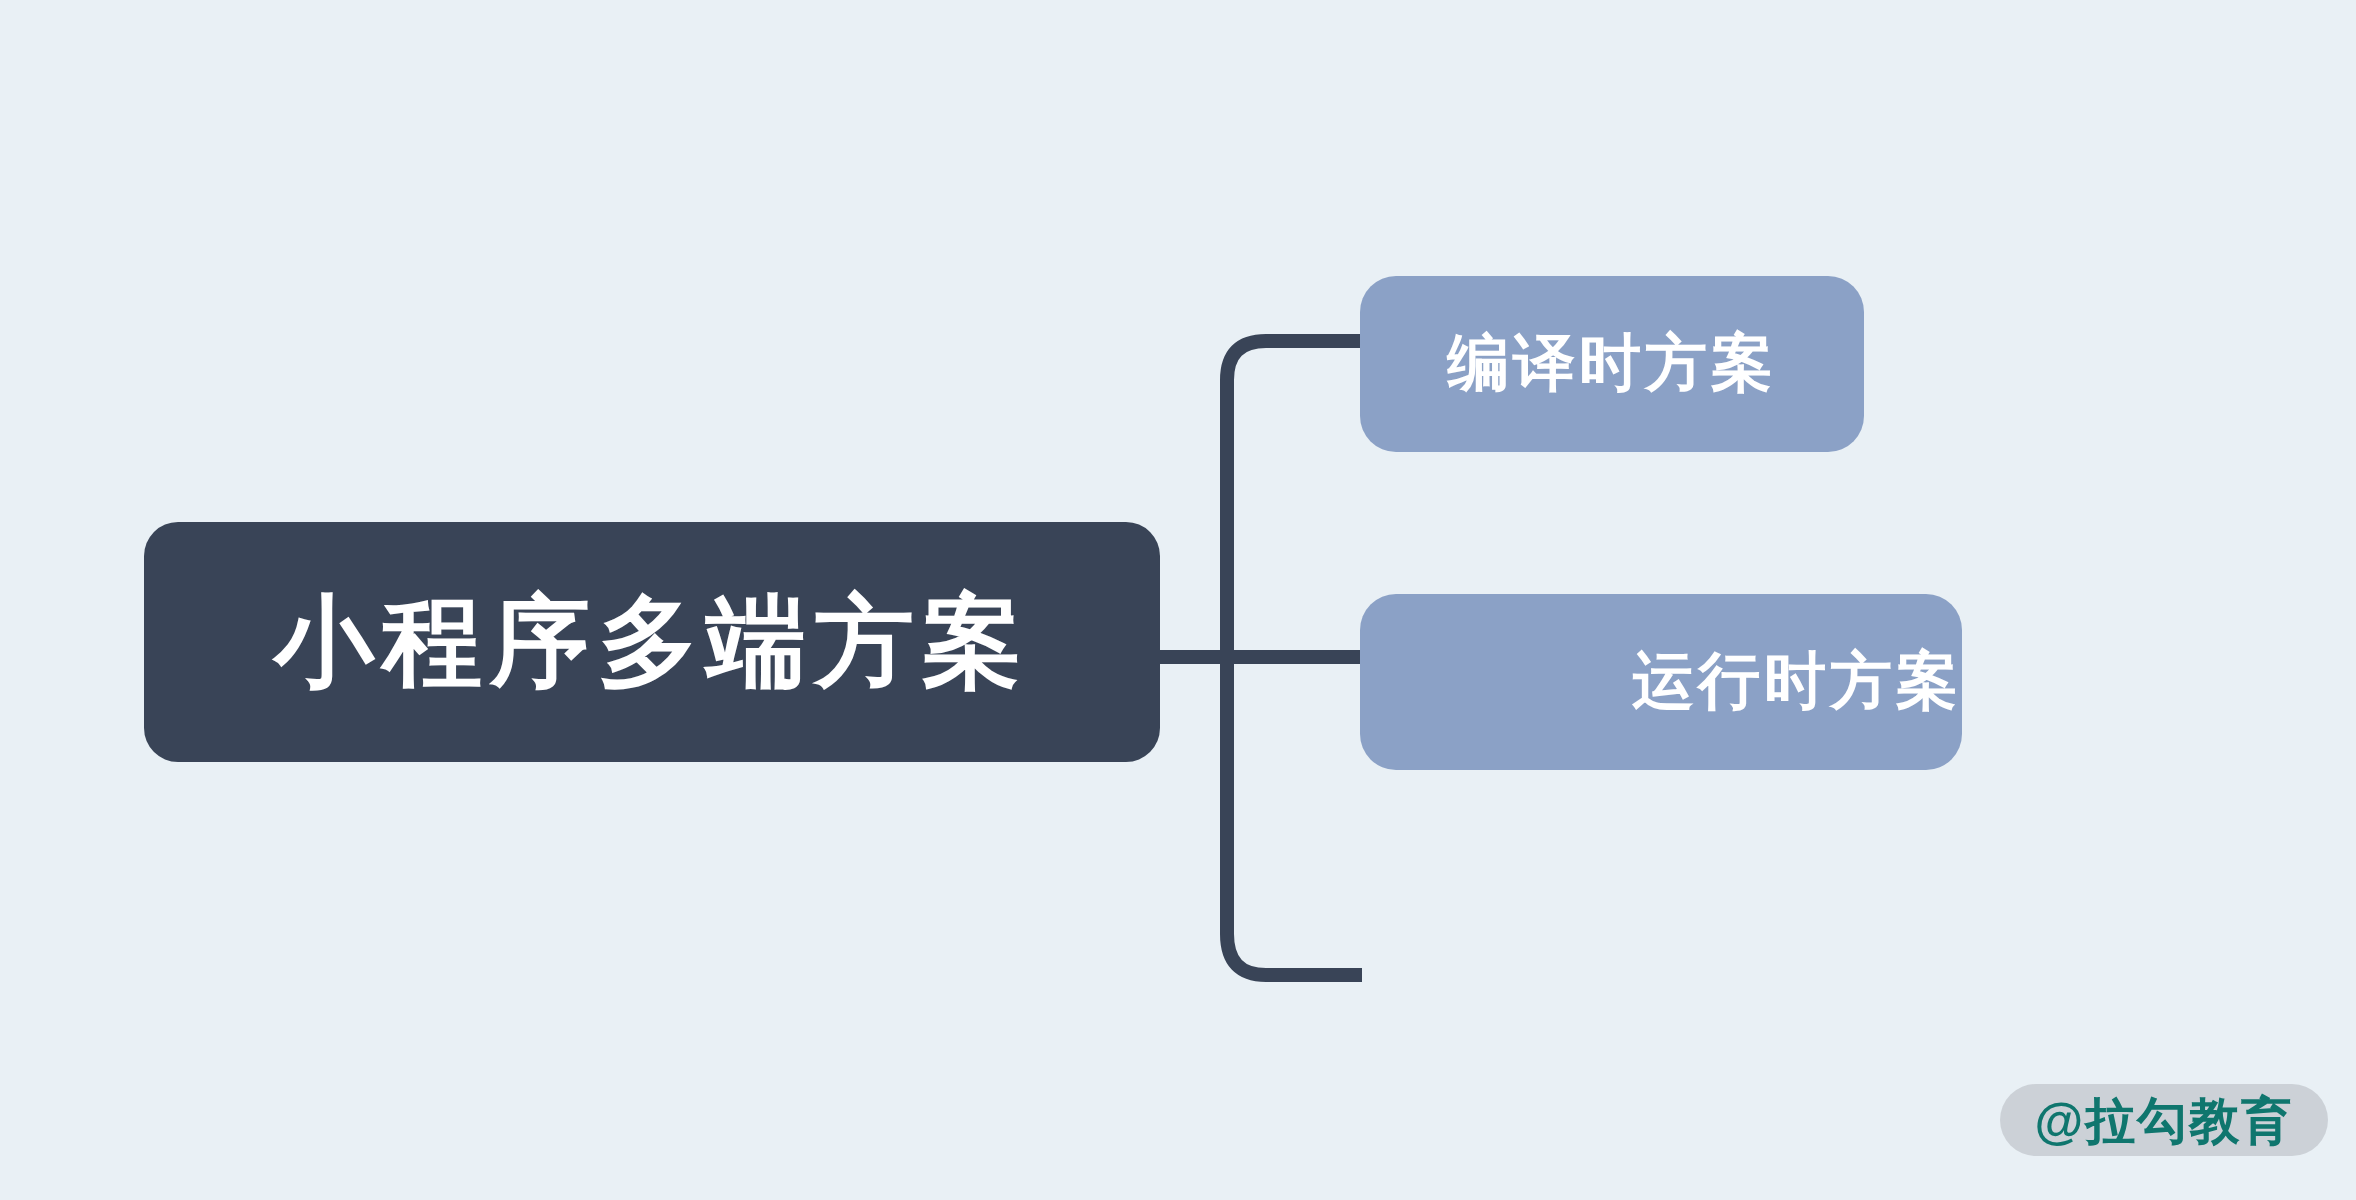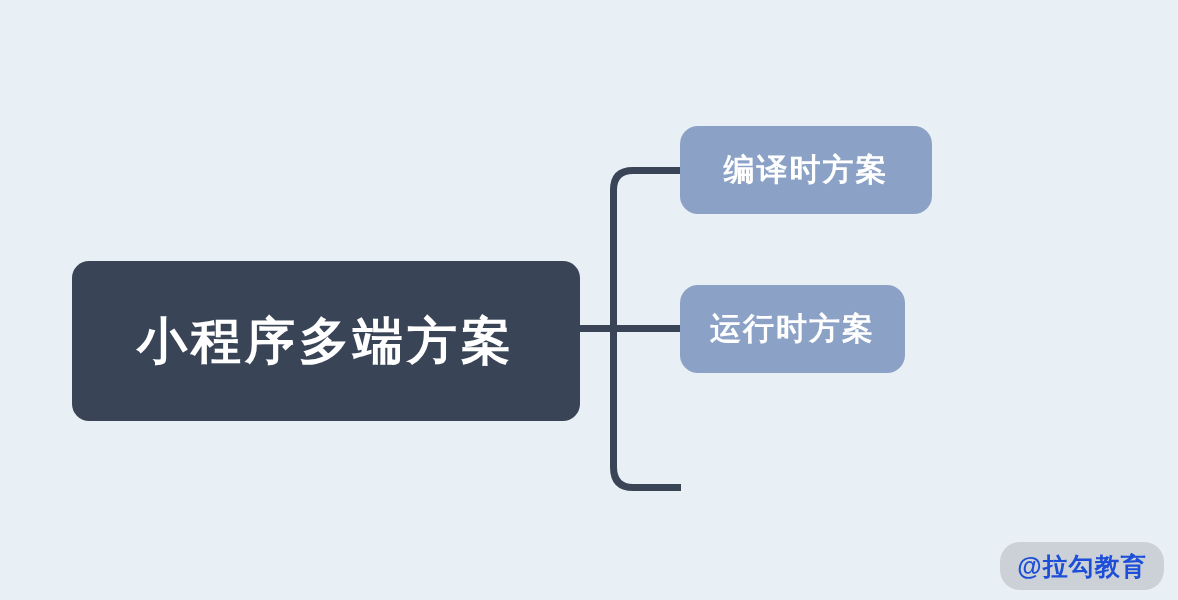--- a/index.html
+++ b/index.html
@@ -27,49 +27,50 @@
     justify-content: center;
     color: #ffffff;
     font-weight: 700;
     box-sizing: border-box;
     text-align: center;
   }
   .root-node {
     left: 72px;
     top: 261px;
     width: 508px;
-    height: 160px;
+    height: 120px;
     background: #394457;
     border-radius: 17px;
     font-size: 50px;
     letter-spacing: 4px;
   }
   .child-node {
     left: 680px;
     height: 88px;
     background: #8ba1c6;
     border-radius: 18px;
     font-size: 31px;
     letter-spacing: 2px;
+    margin-top: 12px;
   }
   .child-1 { top: 126px; width: 252px; }
-  .child-2 { top: 285px; width: 225px; }
+  .child-2 { top: 285px; width: 301px; justify-content: flex-end; }
   .child-3 { top: 443px; width: 429px; }
   .watermark {
     position: absolute;
     left: 1000px;
     top: 542px;
     width: 164px;
-    height: 48px;
+    height: 36px;
     background: #ccd1d7;
     border-radius: 20px;
     display: flex;
     align-items: center;
     justify-content: center;
-    color: #1d4ed8;
+    color: #0f766e;
     font-size: 25px;
     font-weight: 700;
     letter-spacing: 1px;
   }
 </style>
 </head>
 <body>
 
 <div class="canvas">
 

